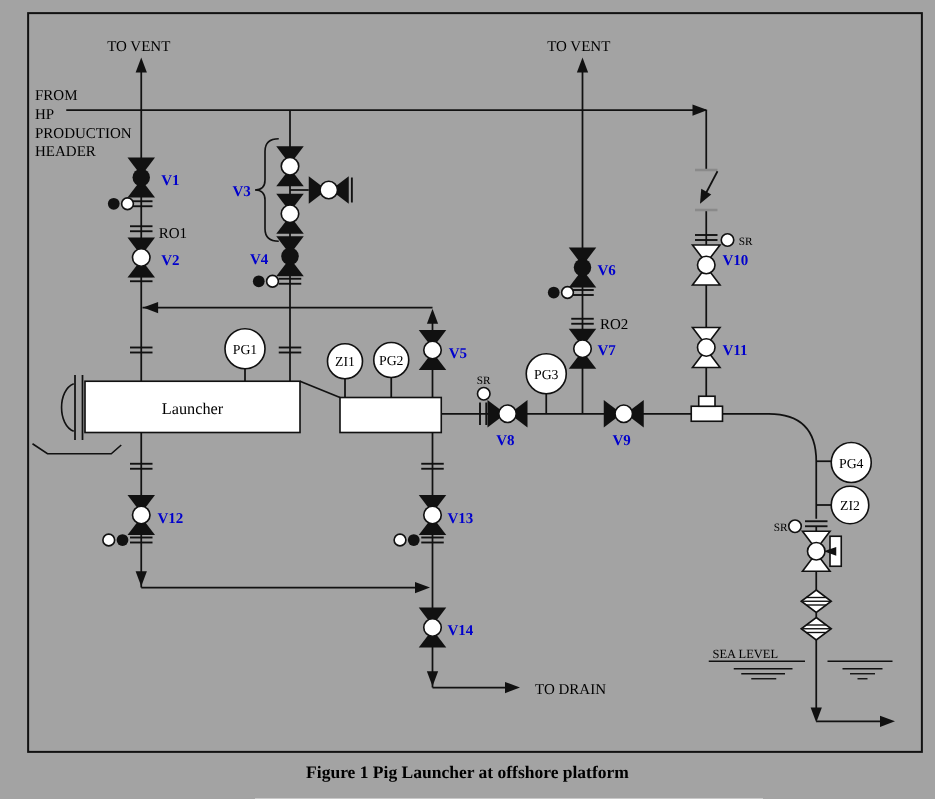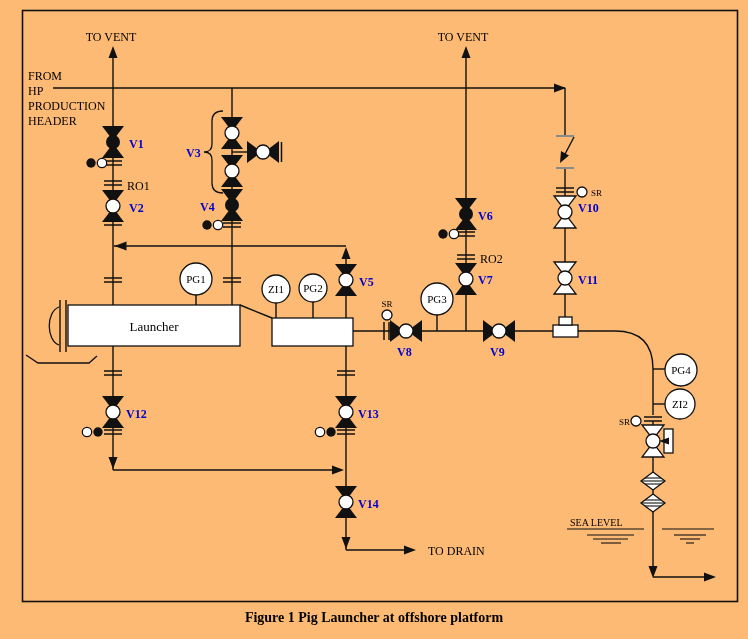--- a/index.html
+++ b/index.html
@@ -1,17 +1,17 @@
 <!DOCTYPE html>
 <html style="--valve-label: #0000CD; --line: #111111;"><head>
 <meta charset="utf-8">
 <style>
   :root { --valve-label:#0000CD; --line:#111111; }
   html,body { margin:0; padding:0; background:#ffffff; }
-  .stage { width:748px; height:639px; position:relative; background:#fdba74; }
+  .stage { width:748px; height:639px; position:relative; background:#a3a3a3; }
   svg text { font-family:"Liberation Serif", serif; fill:#000; }
   .pipe  { stroke:var(--line); stroke-width:1.4; fill:none; }
   .sym   { fill:#ffffff; stroke:var(--line); stroke-width:1.3; }
   .nofill{ fill:none; stroke:var(--line); stroke-width:1.3; }
   .ink   { fill:var(--line); }
   .flg   { stroke:var(--line); stroke-width:1.5; }
   .dash  { stroke:#8a8a8a; stroke-width:2; }
   .thin  { stroke:var(--line); stroke-width:1.1; }
   .t9  { font-size:9px; }
   .t10 { font-size:10px; }

